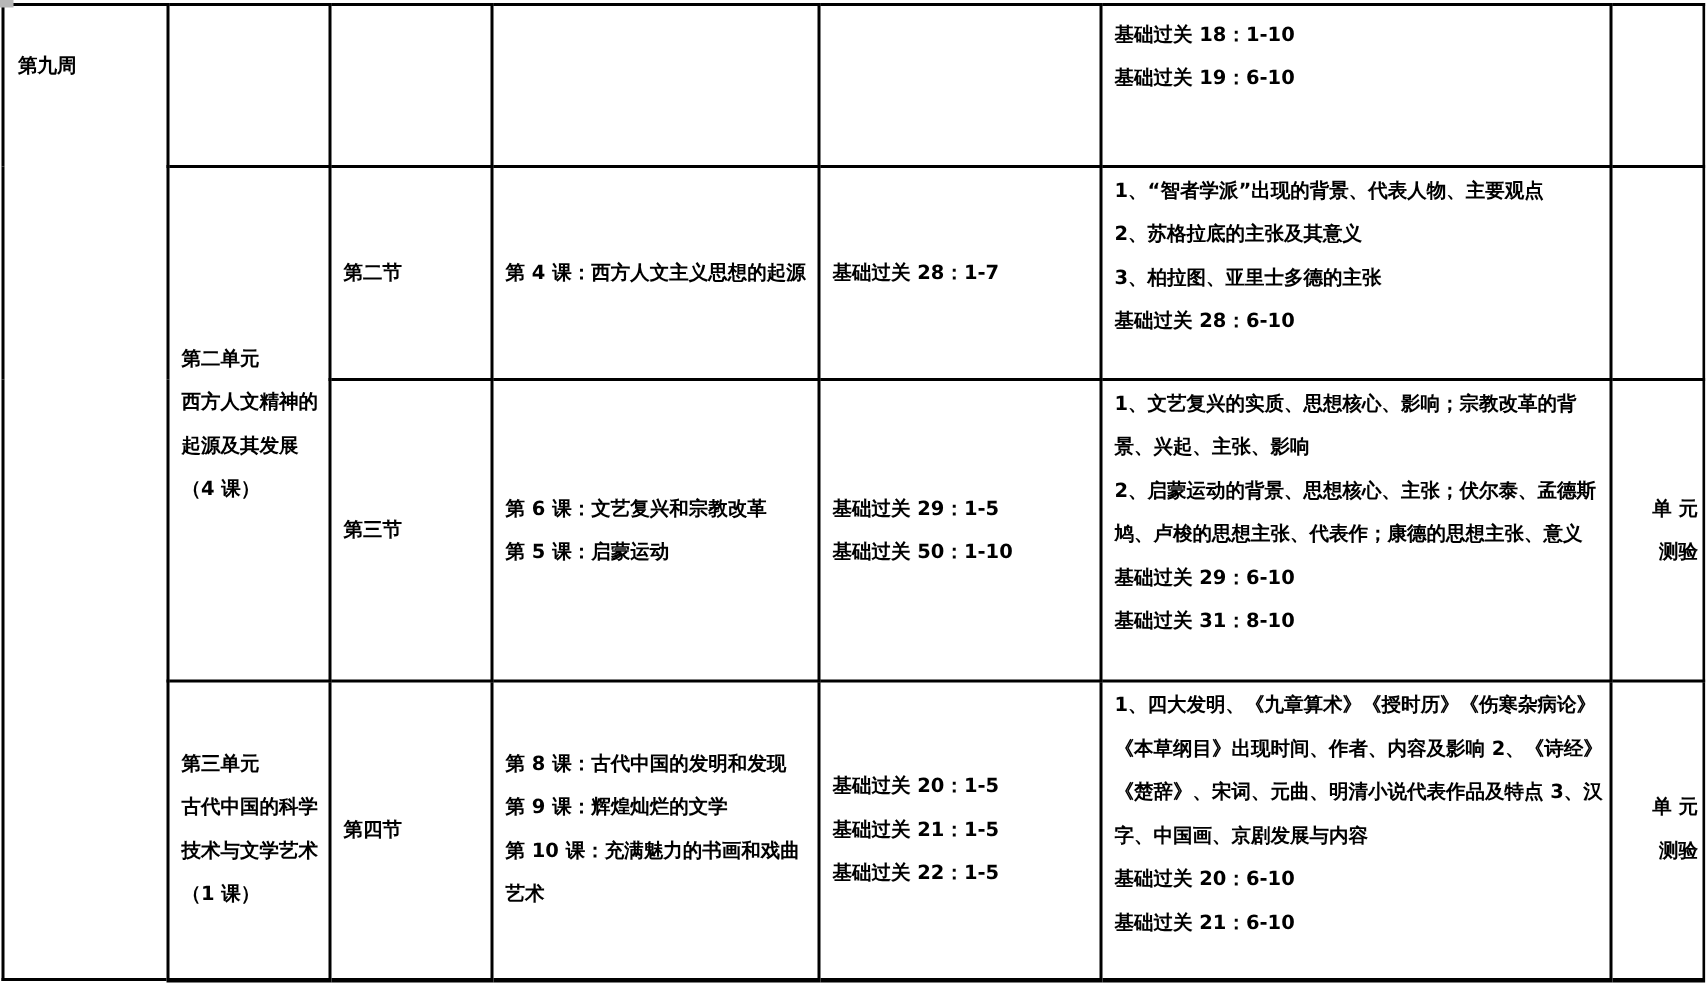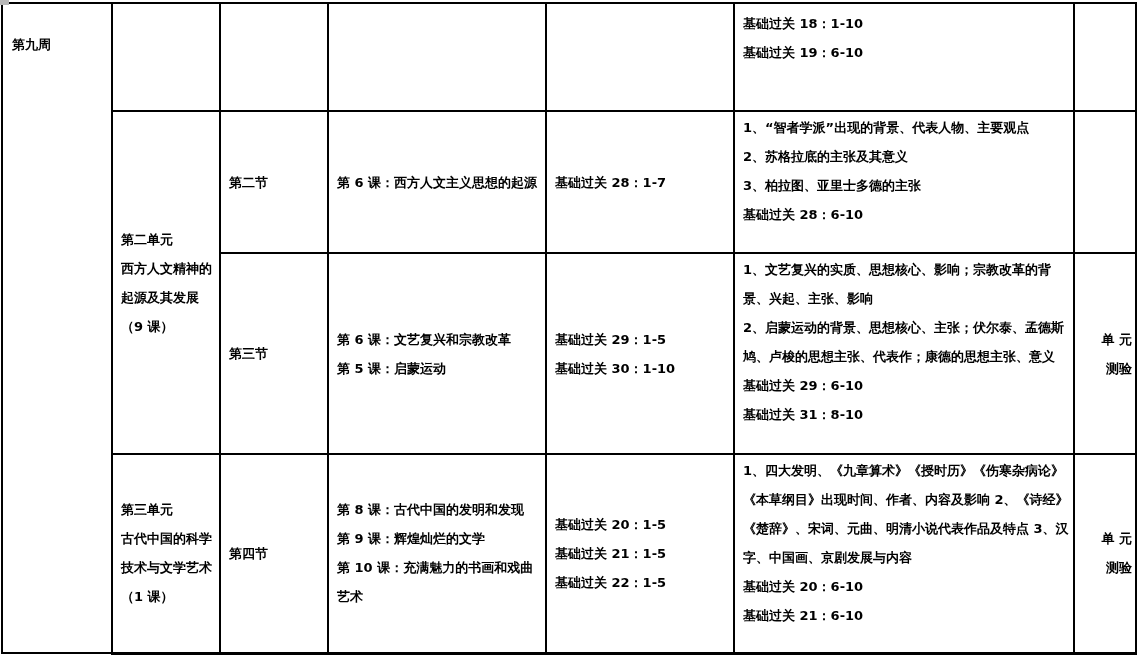--- a/index.html
+++ b/index.html
@@ -76,36 +76,36 @@
       <td></td>
       <td></td>
       <td></td>
       <td class="content">基础过关 18：1-10
 基础过关 19：6-10</td>
       <td class="testcell"></td>
     </tr>
     <tr class="r2">
       <td rowspan="2">第二单元
 西方人文精神的起源及其发展
-（9 课）</td>
+（4 课）</td>
       <td>第二节</td>
-      <td>第 6 课：西方人文主义思想的起源</td>
+      <td>第 4 课：西方人文主义思想的起源</td>
       <td>基础过关 28：1-7</td>
       <td class="content">1、“智者学派”出现的背景、代表人物、主要观点
 2、苏格拉底的主张及其意义
 3、柏拉图、亚里士多德的主张
 基础过关 28：6-10</td>
       <td class="testcell"></td>
     </tr>
     <tr class="r3">
       <td>第三节</td>
       <td>第 6 课：文艺复兴和宗教改革
 第 5 课：启蒙运动</td>
       <td>基础过关 29：1-5
-基础过关 30：1-10</td>
+基础过关 50：1-10</td>
       <td class="content">1、文艺复兴的实质、思想核心、影响；宗教改革的背景、兴起、主张、影响
 2、启蒙运动的背景、思想核心、主张；伏尔泰、孟德斯鸠、卢梭的思想主张、代表作；康德的思想主张、意义
 基础过关 29：6-10
 基础过关 31：8-10</td>
       <td class="testcell">单 元
 测验</td>
     </tr>
     <tr class="r4">
       <td>第三单元
 古代中国的科学技术与文学艺术

